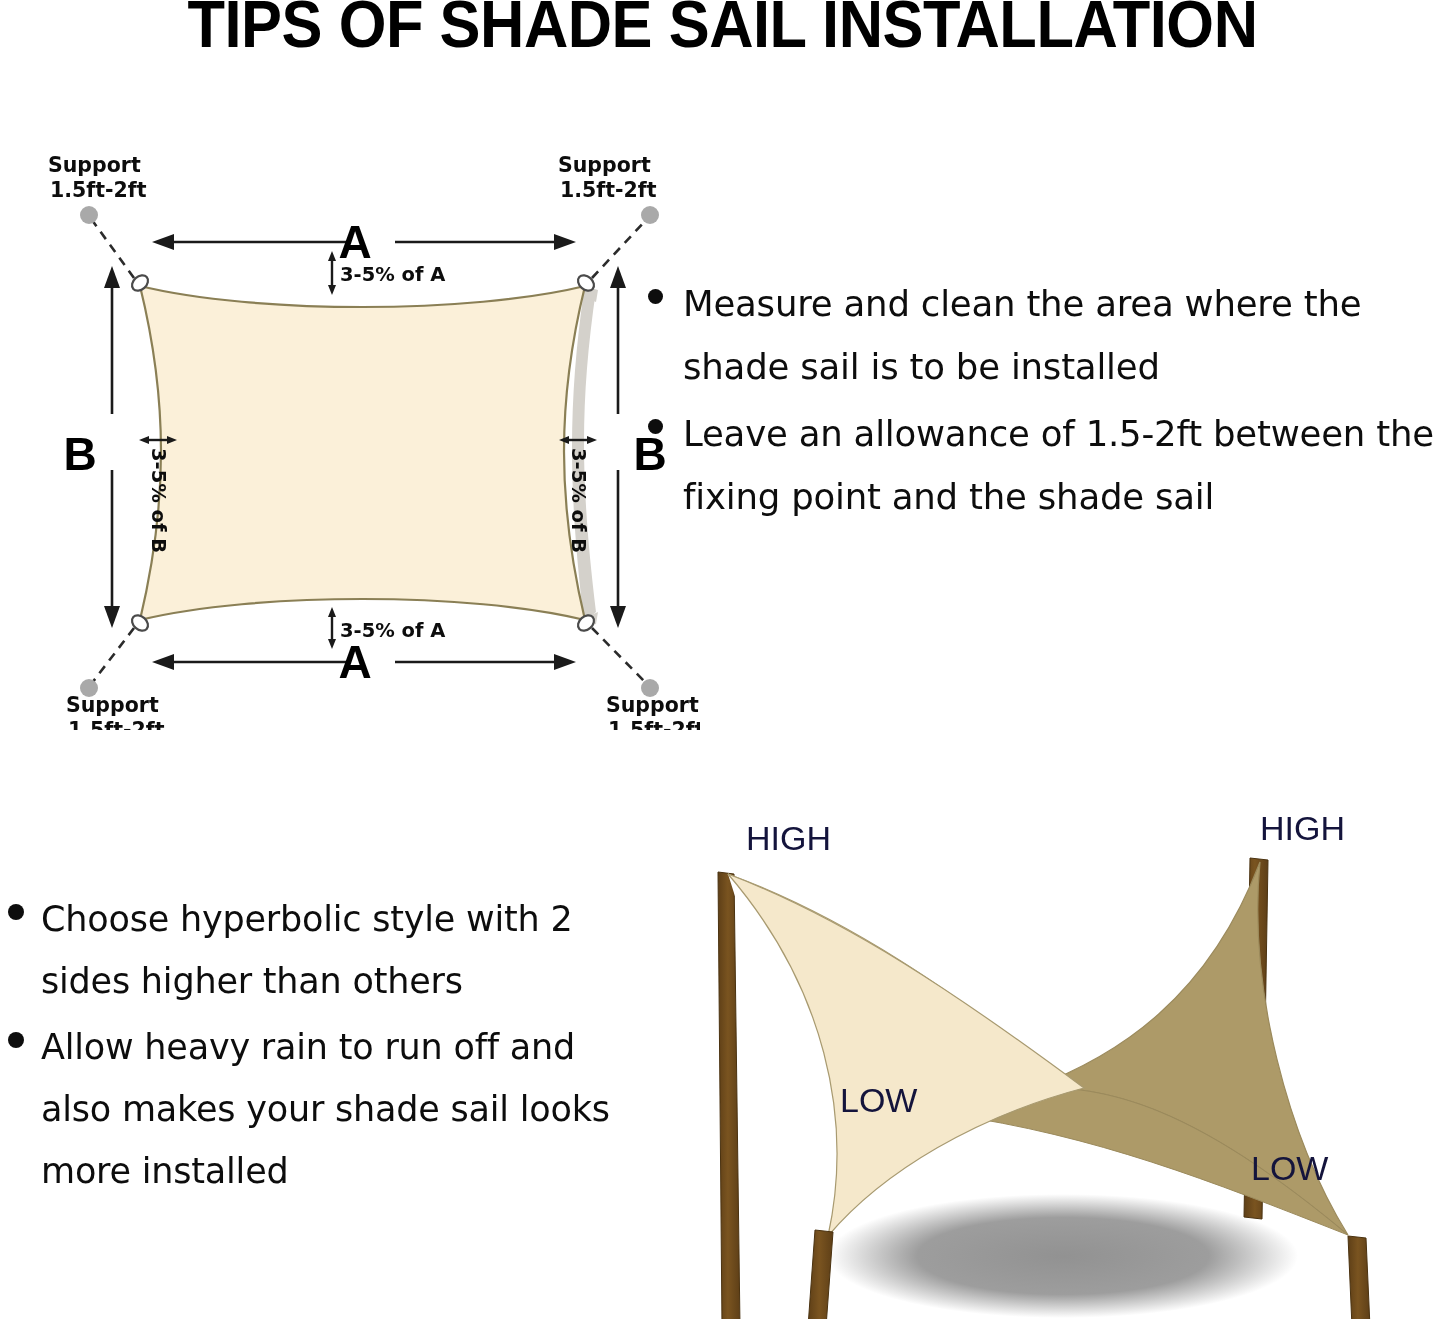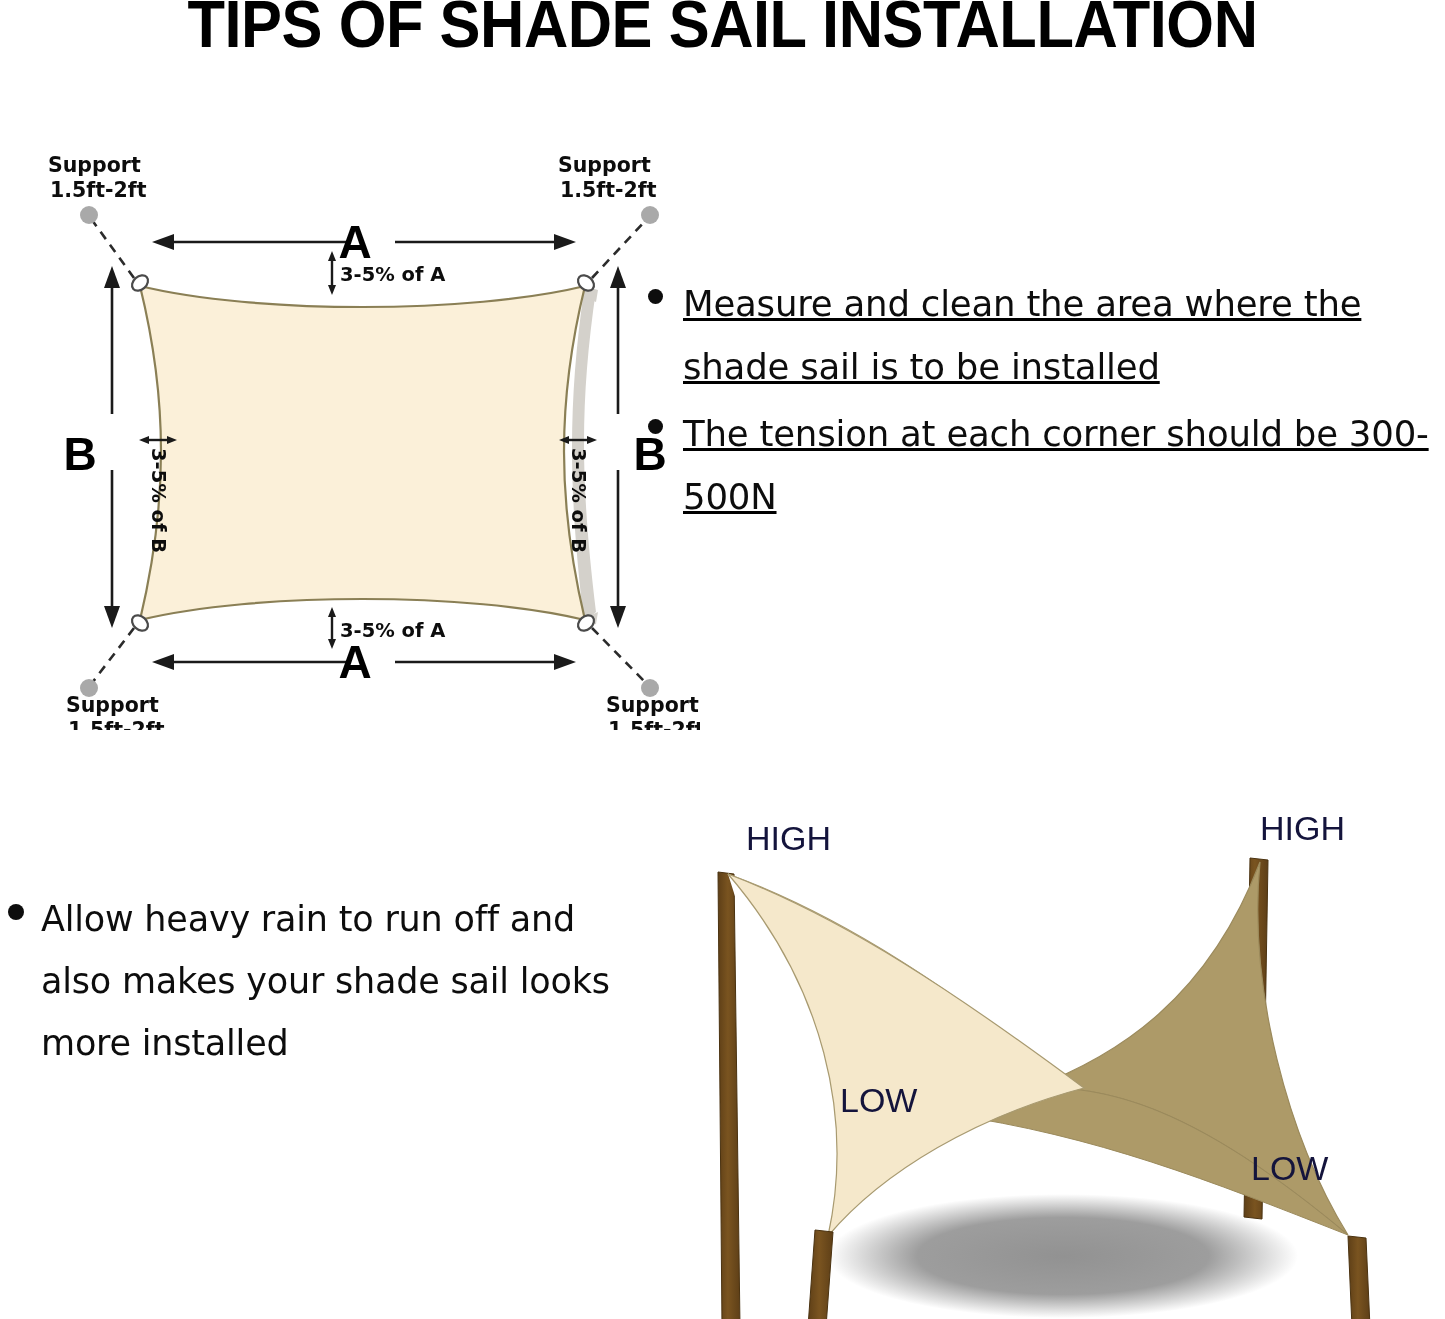--- a/index.html
+++ b/index.html
@@ -47,21 +47,20 @@
     margin-left: 40px;
   }
   #sail-diagram-svg { display: block; }
 
   
   #tips-list-top {
     position: absolute;
     left: 648px;
     top: 272px;
     width: 797px;
-    text-decoration: underline;
   }
   #tips-list-bottom {
     position: absolute;
     left: 8px;
     top: 888px;
     width: 620px;
   }
   .bullet-row {
     display: flex;
     align-items: flex-start;
@@ -213,25 +212,29 @@
   </svg>
 </div>
 
 <div id="tips-list-top">
   <div class="bullet-row">
     <span class="bullet-dot"></span>
     <span class="bullet-text">Measure and clean the area where the shade sail is to be installed</span>
   </div>
   <div class="bullet-row">
     <span class="bullet-dot"></span>
-    <span class="bullet-text">The tension at each corner should be 300-500N</span>
+    <span class="bullet-text">Leave an allowance of 1.5-2ft between the fixing point and the shade sail</span>
   </div>
 </div>
 
 <div id="tips-list-bottom">
+  <div class="bullet-row">
+    <span class="bullet-dot"></span>
+    <span class="bullet-text">Choose hyperbolic style with 2 sides higher than others</span>
+  </div>
   <div class="bullet-row">
     <span class="bullet-dot"></span>
     <span class="bullet-text">Allow heavy rain to run off and also makes your shade sail looks more installed</span>
   </div>
 </div>
 
 <div id="hyperbolic-illustration">
   <svg id="hyperbolic-svg" width="797" height="539" viewBox="0 0 797 539" xmlns="http://www.w3.org/2000/svg">
     <defs>
       <radialGradient id="groundShadowGrad" cx="50%" cy="50%" r="50%">

